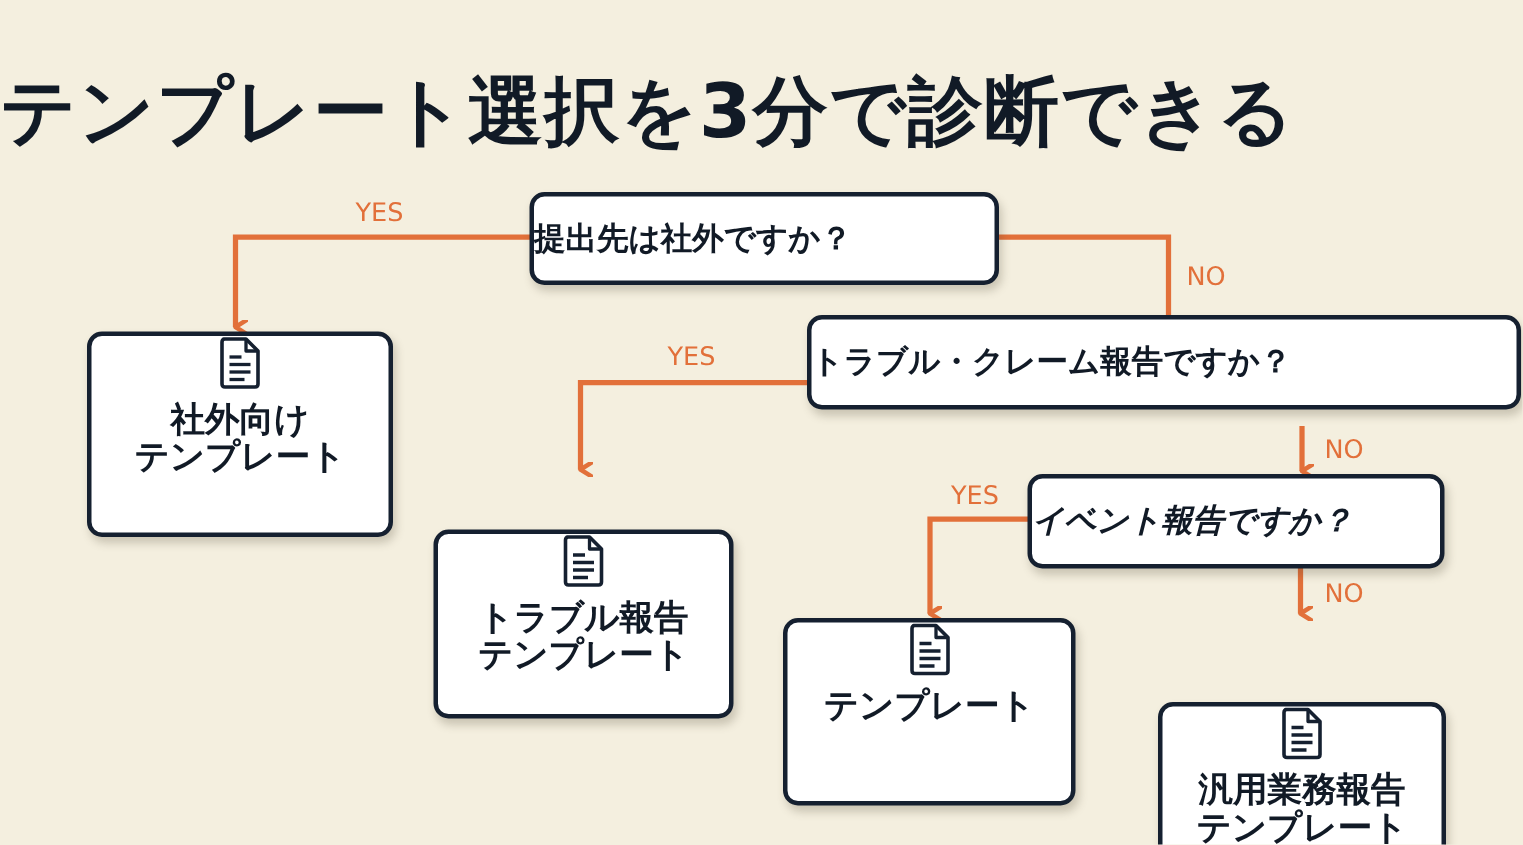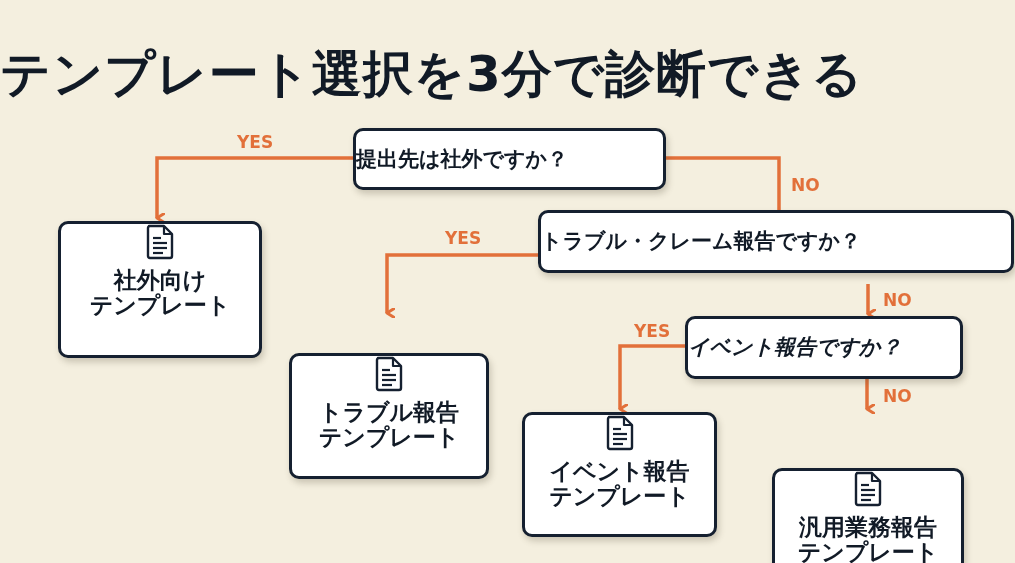--- a/index.html
+++ b/index.html
@@ -63,21 +63,21 @@
       height: 36px;
       margin-bottom: 8px;
     }
     .result .label-line {
       display: block;
       white-space: nowrap;
     }
     .edge-label {
       position: absolute;
       font-size: 17px;
-      font-weight: bold;
+      font-weight: normal;
       color: #e2703a;
       line-height: 1;
     }
   </style>
 </head>
 <body>
 
 <div class="title">テンプレート選択を3分で診断できる</div>
 
 <svg class="connectors" viewBox="0 0 1015 563">
@@ -145,21 +145,20 @@
 
 <div class="node result" style="left:522px; top:412px; width:195px; height:125px;">
   <svg class="doc-icon" viewBox="0 0 28 36">
     <path d="M3,2 L18,2 L26,10 L26,32 Q26,34 24,34 L4,34 Q2,34 2,32 L2,4 Q2,2 4,2 Z" fill="#fff" stroke="#152030" stroke-width="2.4" stroke-linejoin="round"></path>
     <path d="M18,2 L18,10 L26,10" fill="none" stroke="#152030" stroke-width="2.2" stroke-linejoin="round"></path>
     <line x1="7" y1="14" x2="15" y2="14" stroke="#152030" stroke-width="2.2"></line>
     <line x1="7" y1="19" x2="21" y2="19" stroke="#152030" stroke-width="2.2"></line>
     <line x1="7" y1="24" x2="21" y2="24" stroke="#152030" stroke-width="2.2"></line>
     <line x1="7" y1="29" x2="17" y2="29" stroke="#152030" stroke-width="2.2"></line>
   </svg>
-  <span class="label-line">イベント報告</span>
   <span class="label-line">テンプレート</span>
 </div>
 
 <div class="node result" style="left:772px; top:420px; width:192px; height:152px;margin-top:48px;">
   <svg class="doc-icon" viewBox="0 0 28 36">
     <path d="M3,2 L18,2 L26,10 L26,32 Q26,34 24,34 L4,34 Q2,34 2,32 L2,4 Q2,2 4,2 Z" fill="#fff" stroke="#152030" stroke-width="2.4" stroke-linejoin="round"></path>
     <path d="M18,2 L18,10 L26,10" fill="none" stroke="#152030" stroke-width="2.2" stroke-linejoin="round"></path>
     <line x1="7" y1="14" x2="15" y2="14" stroke="#152030" stroke-width="2.2"></line>
     <line x1="7" y1="19" x2="21" y2="19" stroke="#152030" stroke-width="2.2"></line>
     <line x1="7" y1="24" x2="21" y2="24" stroke="#152030" stroke-width="2.2"></line>

